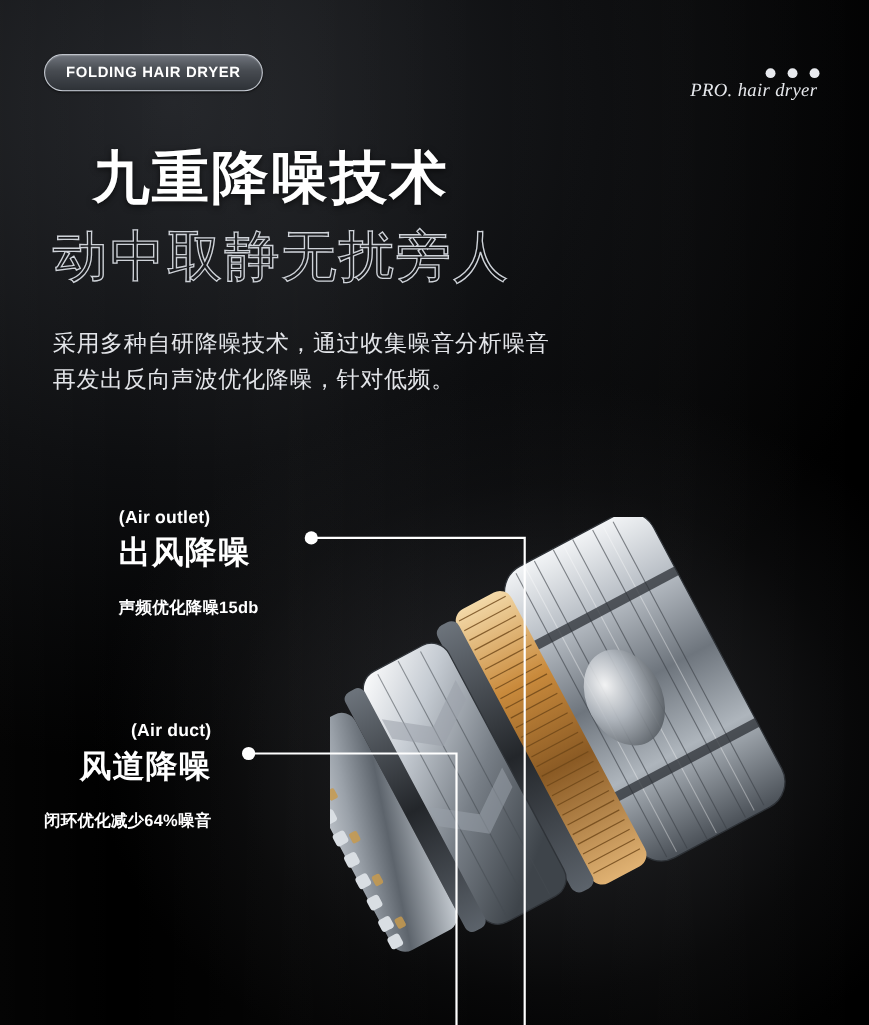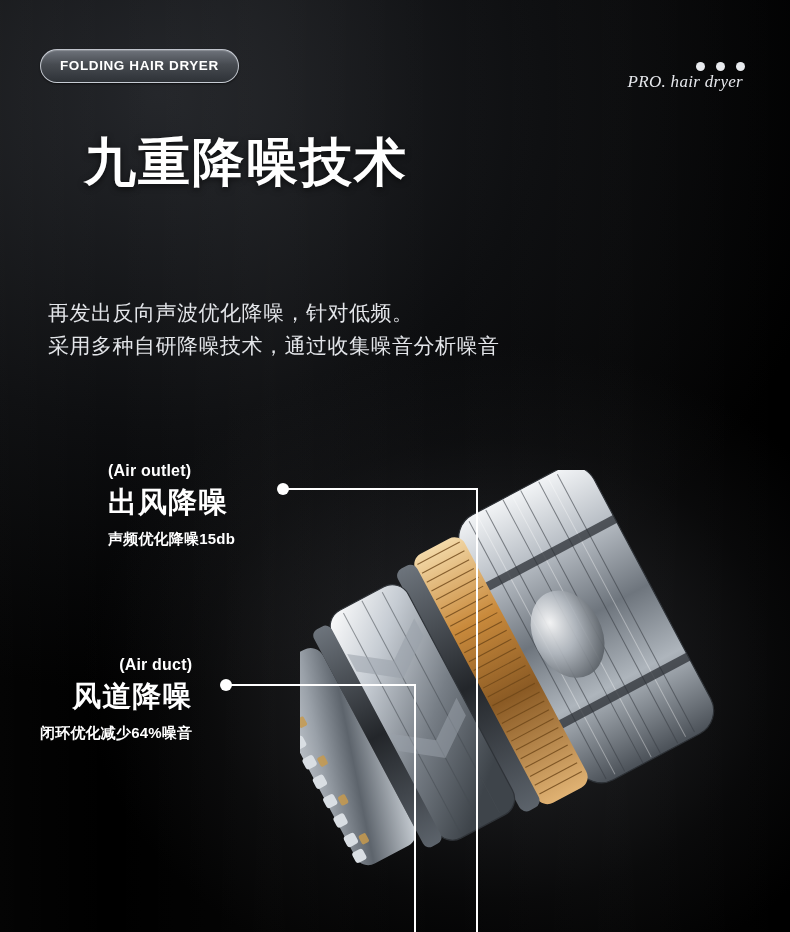--- a/index.html
+++ b/index.html
@@ -130,21 +130,21 @@
     font-size: 29px;
     font-weight: bold;
     letter-spacing: 1px;
     margin-top: 3px;
   }
   .callout .sub {
     color: #ffffff;
     font-size: 15px;
     font-weight: bold;
     letter-spacing: 0.2px;
-    margin-top: 7px;
+    margin-top: 20px;
   }
   #callout-air-outlet { left: 108px; top: 462px; }
   #callout-air-duct   { left: 40px;  top: 656px; text-align: right; }
 
   
   #leaders {
     position: absolute;
     left: 0;
     top: 0;
     width: 790px;
@@ -316,23 +316,24 @@
   <div class="badge">FOLDING HAIR DRYER</div>
 
   <div class="dots">
     <i></i>
     <i></i>
     <i></i>
   </div>
   <div class="pro-label">PRO. hair dryer</div>
 
   <div class="h1">九重降噪技术</div>
+  <div class="h2">动中取静无扰旁人</div>
   <div class="para">
+    <div>采用多种自研降噪技术，通过收集噪音分析噪音</div>
     <div>再发出反向声波优化降噪，针对低频。</div>
-    <div>采用多种自研降噪技术，通过收集噪音分析噪音</div>
   </div>
 
   <svg id="leaders">
     <g stroke="#ffffff" stroke-width="2" fill="none">
       <path d="M283,489 H477 V932"></path>
       <path d="M226,685 H415 V932"></path>
     </g>
     <circle cx="283" cy="489" r="6" fill="#ffffff"></circle>
     <circle cx="226" cy="685" r="6" fill="#ffffff"></circle>
   </svg>

